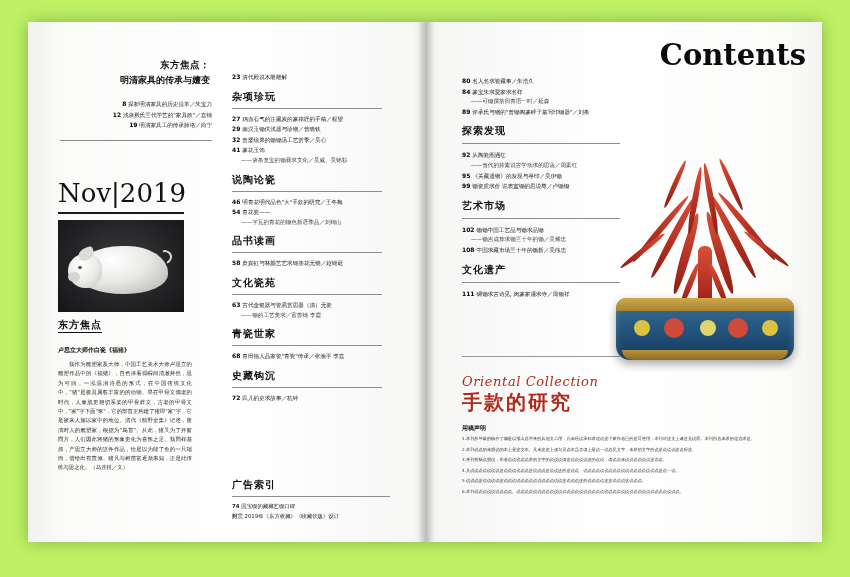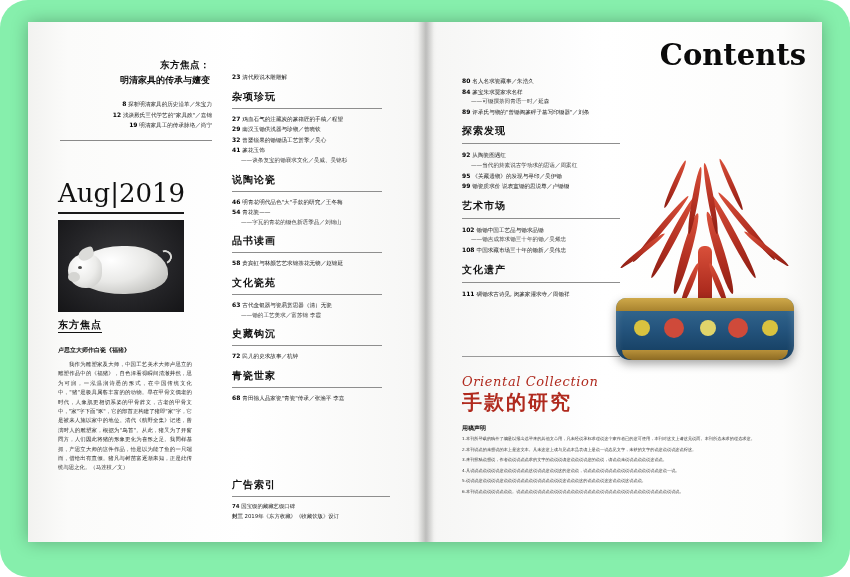--- a/index.html
+++ b/index.html
@@ -11,22 +11,21 @@
     width: 850px;
     height: 577px;
     overflow: hidden;
     font-family: "Liberation Sans", sans-serif;
   }
   .spread {
     position: absolute;
     left: 0; top: 0;
     width: 850px;
     height: 577px;
-    background: #86efac;
-    border-radius: 28px;
+    background: #bef264;
   }
   
   .page-bg {
     position: absolute;
     left: 28px; top: 22px;
     width: 794px; height: 520px;
     background: #ffffff;
     box-shadow: 0 0 16px rgba(0,0,0,0.28);
   }
   .page-left {
@@ -383,21 +382,21 @@
     </div>
     <div class="entry">
       <span class="num">19</span>
       <span>明清家具工的传承脉络／尚宁</span>
     </div>
   </div>
 
   <div class="rule-l" style="left:60px; top:140px; width:152px;"></div>
 
   <div class="jan-block">
-    <span class="jan-text">Aug</span><span class="jan-text bar">|</span><span class="jan-text">2019</span>
+    <span class="jan-text">Nov</span><span class="jan-text bar">|</span><span class="jan-text">2019</span>
   </div>
   <div class="jan-underline"></div>
 
   <div class="pig-photo">
     <div class="pig-body"></div>
     <div class="pig-head"></div>
     <div class="pig-ear"></div>
     <div class="pig-snout"></div>
     <div class="pig-eye"></div>
     <div class="pig-tail"></div>
@@ -443,29 +442,29 @@
     </div>
 
     <div class="sec-block">
       <div class="sec-h">文化瓷苑</div>
       <div class="sec-rule"></div>
       <div class="entry-l"><span class="num">63</span><span>古代金银器与瓷易赏思器（清）无瓷</span></div>
       <div class="entry-l sub"><span>——锄的工艺美求／富苏锦 李霞</span></div>
     </div>
 
     <div class="sec-block">
+      <div class="sec-h">青瓷世家</div>
+      <div class="sec-rule"></div>
+      <div class="entry-l"><span class="num">68</span><span>青田德人品家瓷"青瓷"传承／张渔平 李嘉</span></div>
+    </div>
+
+    <div class="sec-block">
       <div class="sec-h">史藏钩沉</div>
       <div class="sec-rule"></div>
       <div class="entry-l"><span class="num">72</span><span>民儿的史求故事／杭钟</span></div>
-    </div>
-
-    <div class="sec-block">
-      <div class="sec-h">青瓷世家</div>
-      <div class="sec-rule"></div>
-      <div class="entry-l"><span class="num">68</span><span>青田德人品家瓷"青瓷"传承／张渔平 李嘉</span></div>
     </div>
   </div>
 
   <div class="ad-index">
     <div class="sec-h">广告索引</div>
     <div class="sec-rule" style="width:158px;"></div>
     <div class="ad-line"><span class="num">74</span>&nbsp;<span>国宝级的藏藏艺级口碑</span></div>
     <div class="ad-line"><span class="num">封三</span>&nbsp;<span>2019年《东方收藏》《收藏饮版》设订</span></div>
   </div>
 

